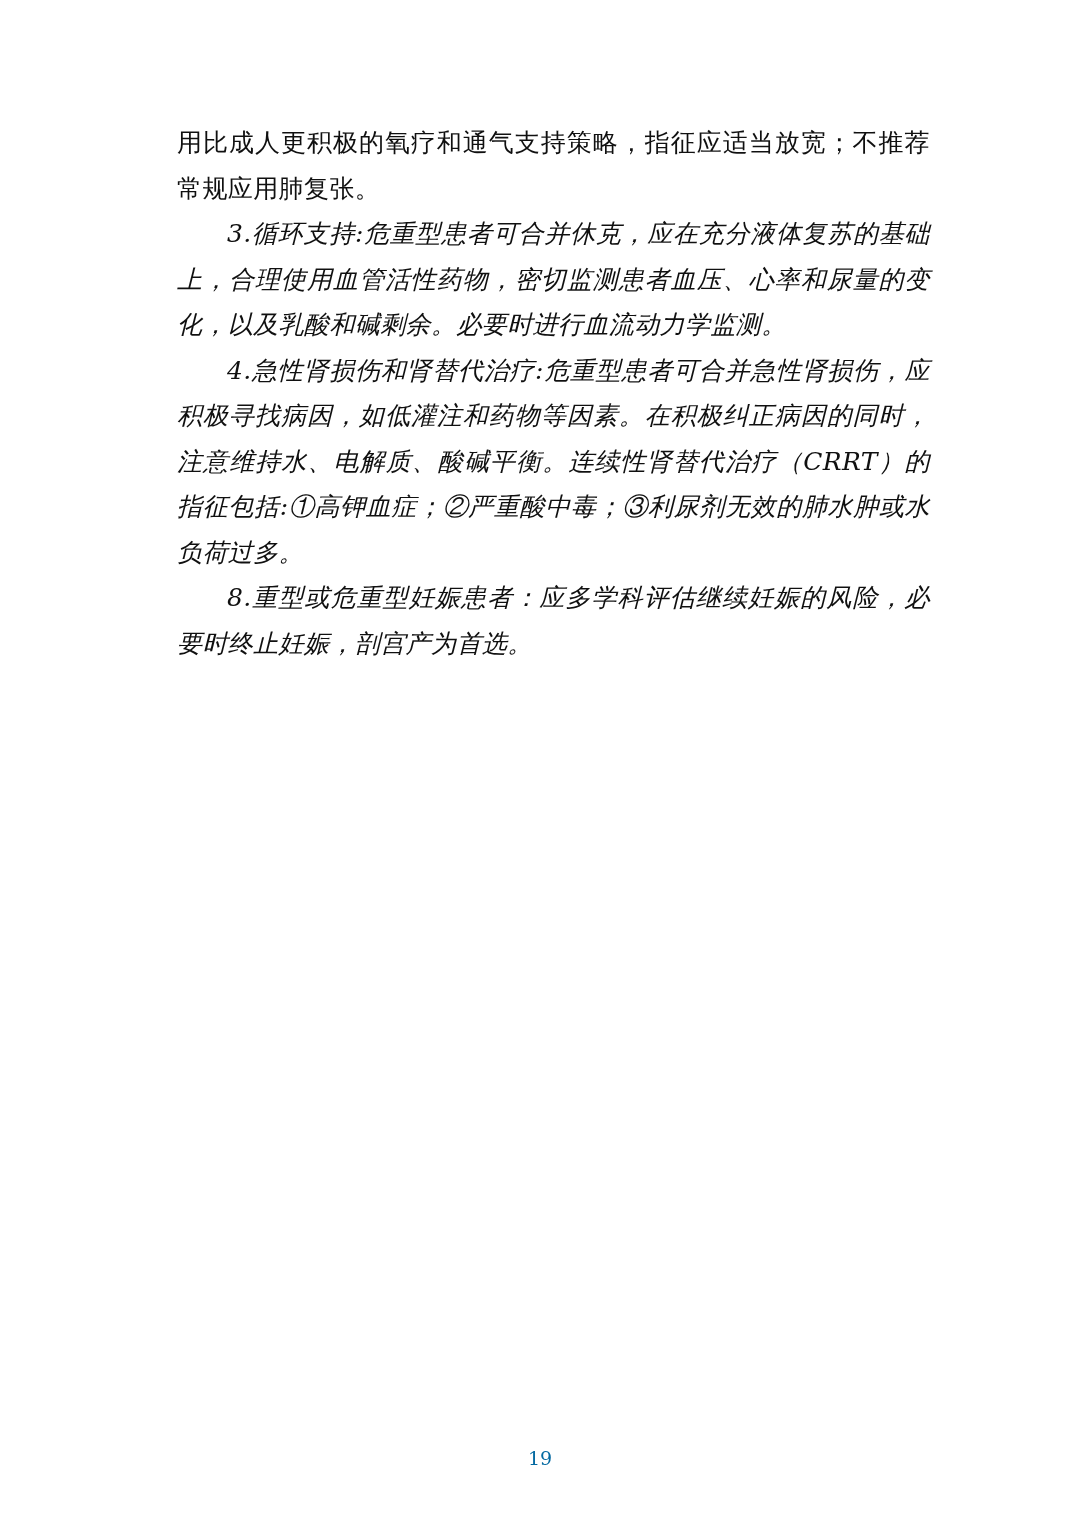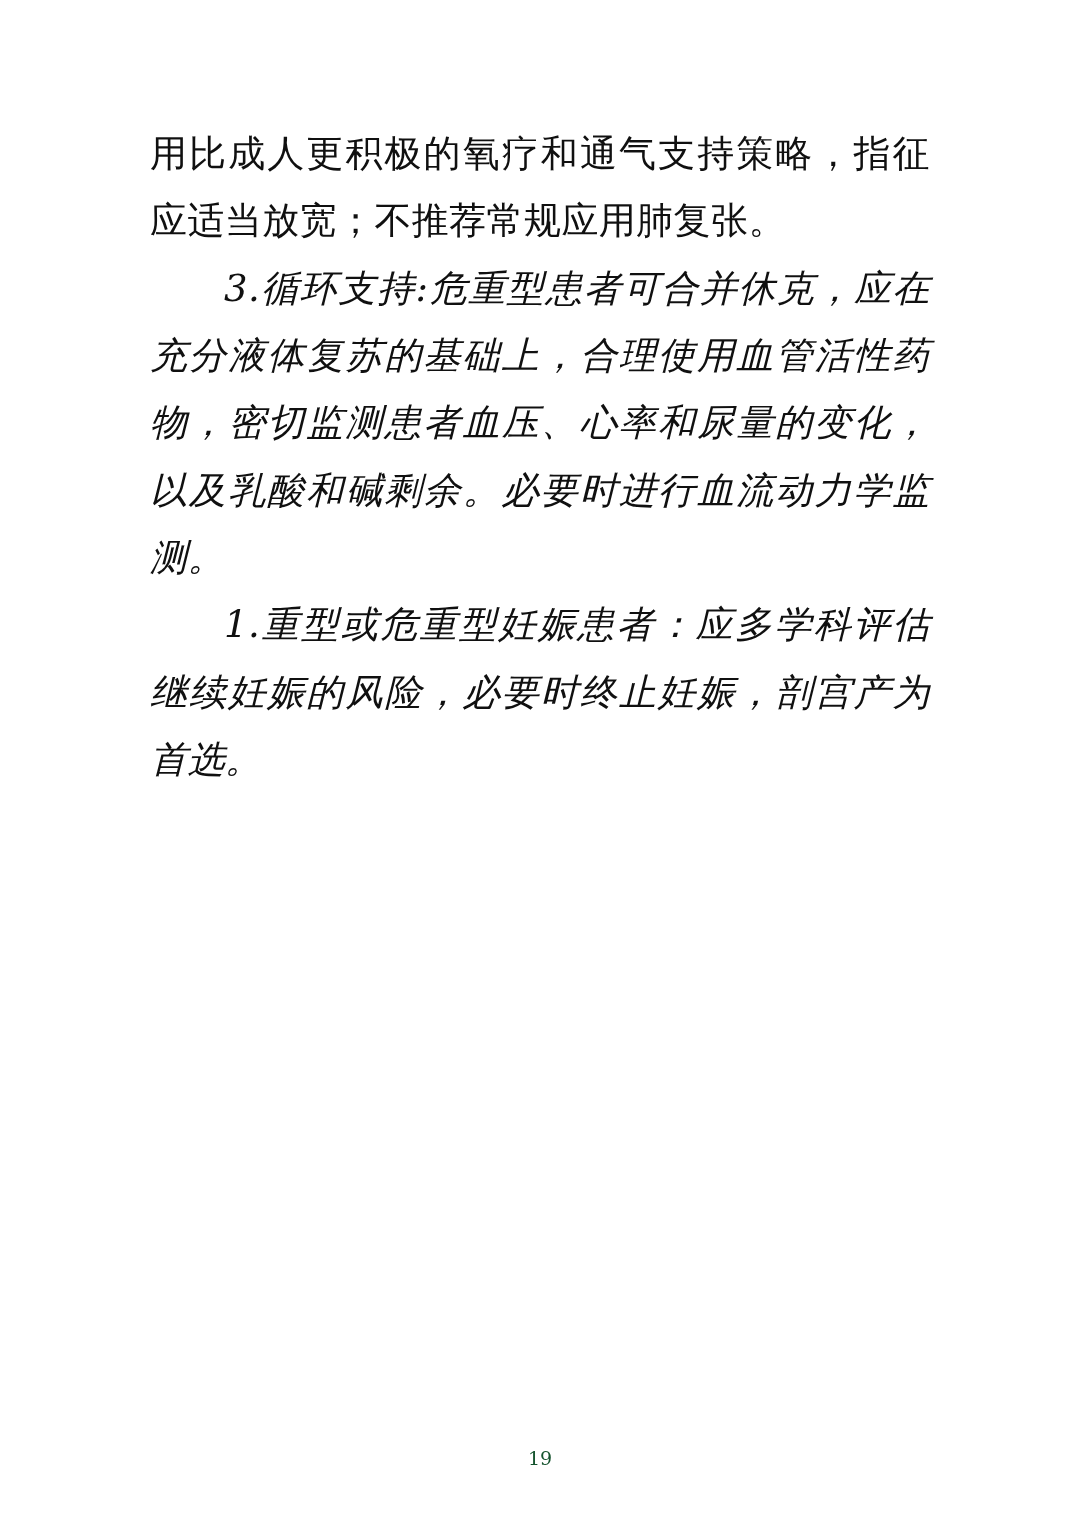--- a/index.html
+++ b/index.html
@@ -16,49 +16,51 @@
     overflow: hidden;
   }
   .page {
     box-sizing: border-box;
     width: 1080px;
     height: 1527px;
     padding: 120px 150px 60px 150px;
     position: relative;
   }
   .body-text {
-    font-size: 37px;
+    font-size: 25px;
     line-height: 1.82;
     text-align: justify;
     text-justify: inter-ideograph;
     letter-spacing: 0.4px;
+    margin-left: 27px;
   }
   .para {
     margin: 0;
     padding: 0;
     text-indent: 0;
   }
   .para.indent {
     text-indent: 2em;
     font-style: italic;
   }
   .page-number {
     position: absolute;
     bottom: 58px;
     left: 0;
     width: 1080px;
     text-align: center;
     font-family: "DejaVu Serif", "Liberation Serif", serif;
     font-size: 19px;
-    color: #14532d;
+    color: #0369a1;
   }
 </style>
 </head>
 <body>
 
 <div class="page">
   <div class="body-text">
     <p class="para">用比成人更积极的氧疗和通气支持策略，指征应适当放宽；不推荐常规应用肺复张。</p>
     <p class="para indent">3.循环支持:危重型患者可合并休克，应在充分液体复苏的基础上，合理使用血管活性药物，密切监测患者血压、心率和尿量的变化，以及乳酸和碱剩余。必要时进行血流动力学监测。</p>
-    <p class="para indent">1.重型或危重型妊娠患者：应多学科评估继续妊娠的风险，必要时终止妊娠，剖宫产为首选。</p>
+    <p class="para indent">4.急性肾损伤和肾替代治疗:危重型患者可合并急性肾损伤，应积极寻找病因，如低灌注和药物等因素。在积极纠正病因的同时，注意维持水、电解质、酸碱平衡。连续性肾替代治疗（CRRT）的指征包括:①高钾血症；②严重酸中毒；③利尿剂无效的肺水肿或水负荷过多。</p>
+    <p class="para indent">8.重型或危重型妊娠患者：应多学科评估继续妊娠的风险，必要时终止妊娠，剖宫产为首选。</p>
   </div>
   <div class="page-number">19</div>
 </div>
 
 </body></html>

